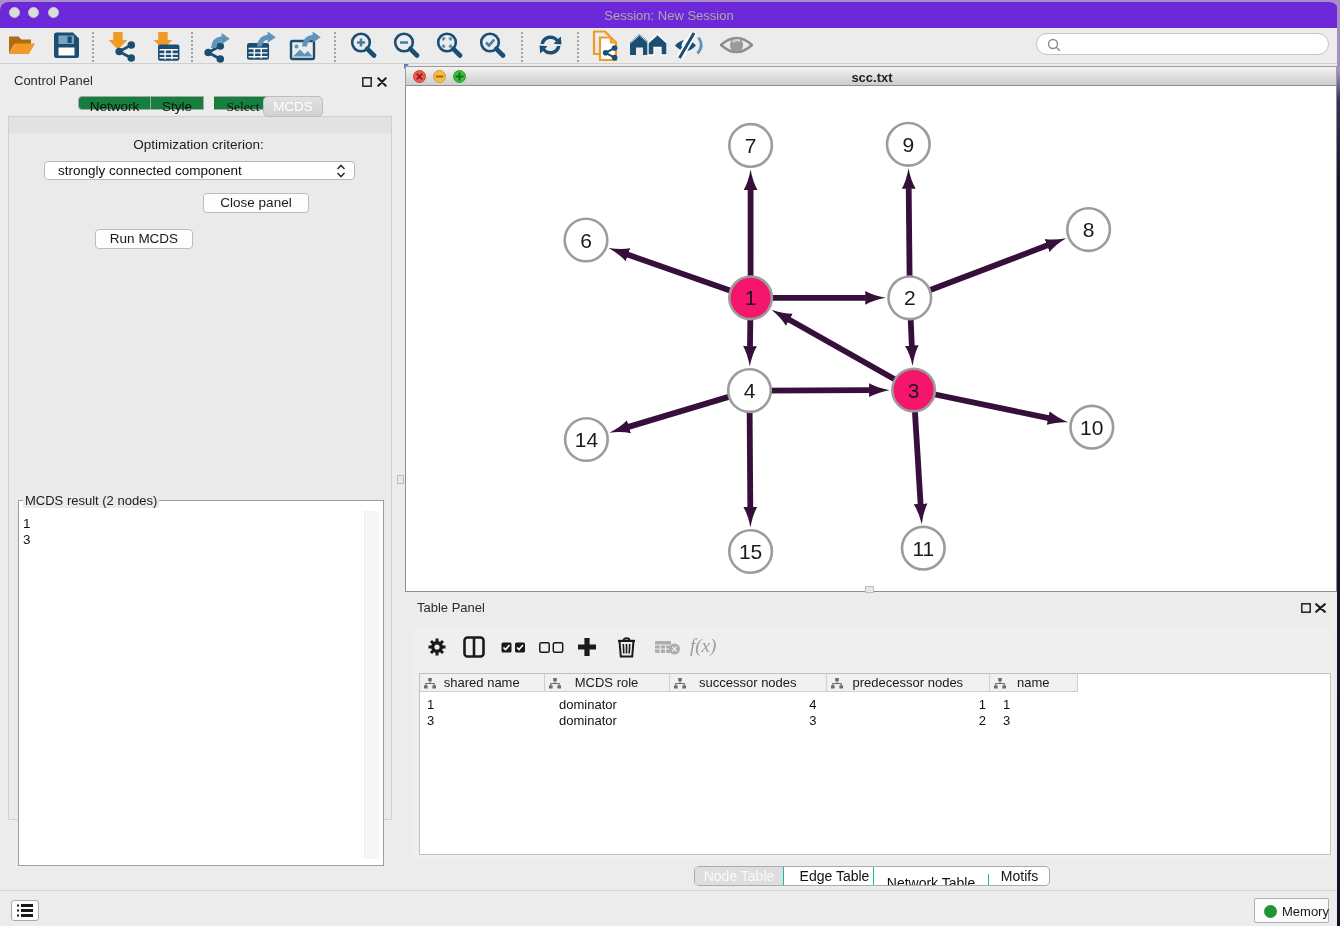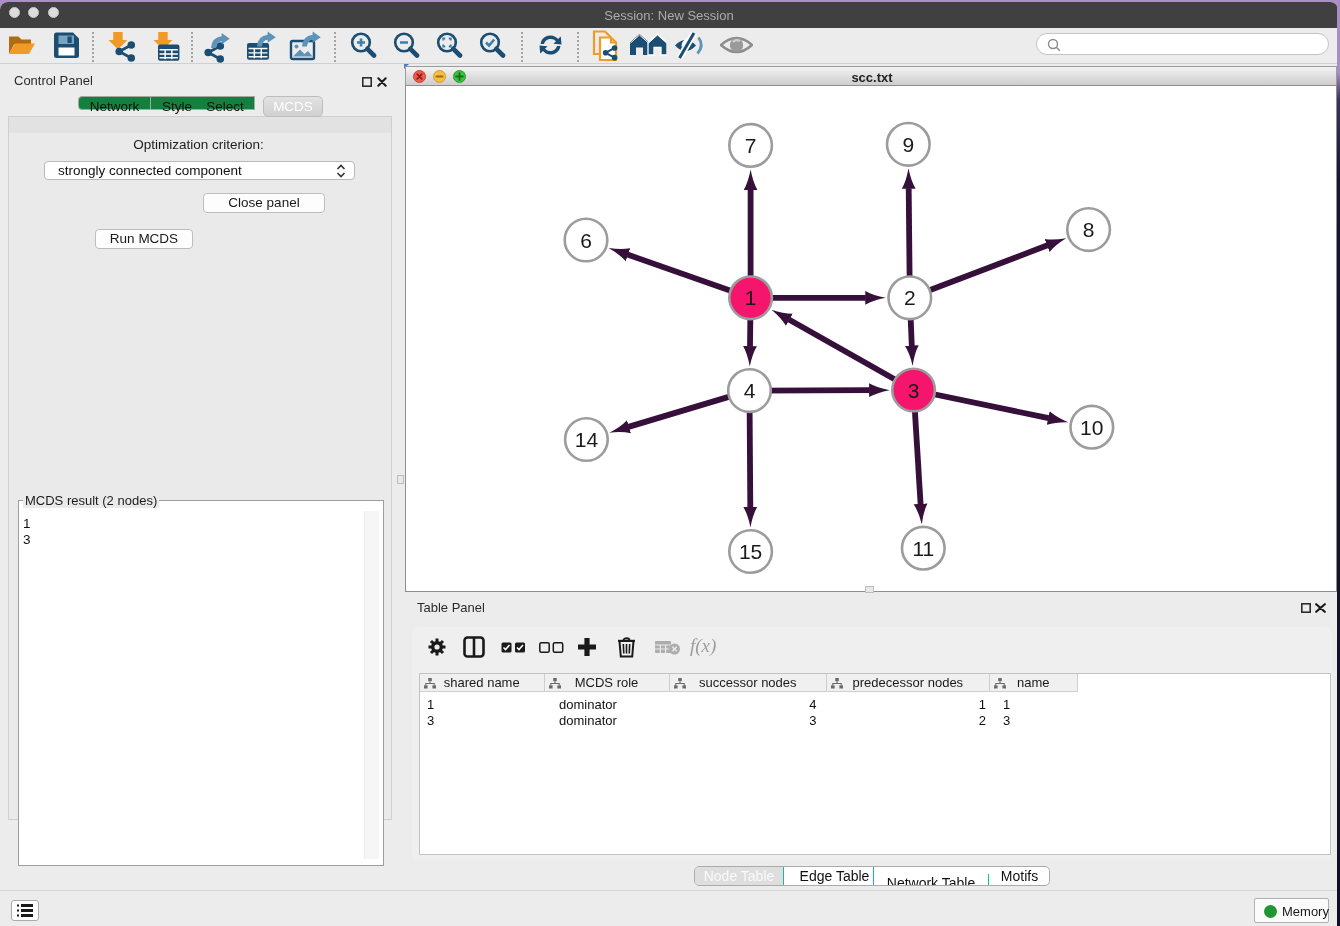--- a/index.html
+++ b/index.html
@@ -7,21 +7,21 @@
 html,body { width:1340px; height:926px; overflow:hidden; }
 body { font-family:"Liberation Sans", sans-serif; background:#131329; }
 #root { position:absolute; top:0; left:0; width:1340px; height:926px; }
 .abs { position:absolute; }
 
 #desk-top { left:0; top:0; width:1340px; height:40px; background:#ab8fc6; }
 #desk-right { left:1337px; top:0; width:3px; height:926px; background:linear-gradient(#a98dc5 0px,#a98dc5 72px,#3a3458 100px,#16162e 180px,#101024 926px); }
 
 #app { left:0; top:2px; width:1338px; height:924px; background:#ececec; border-radius:8px 8px 0 0; overflow:hidden; }
 
-#titlebar { left:0; top:0; width:1338px; height:38px; background:#404040; border-bottom:1px solid #d6d6d6; }
+#titlebar { left:0; top:0; width:1338px; height:38px; background:#6d28d9; border-bottom:1px solid #d6d6d6; }
 .tl-circle { position:absolute; top:5px; width:11px; height:11px; border-radius:50%; background:#dcdcdc; border:1px solid #c5c5c5; }
 #title-text { width:1338px; top:6px; text-align:center; font-size:13px; color:#ababab; }
 
 #toolbar { left:0; top:26px; width:1338px; height:36px; background:#ececec; border-bottom:1px solid #d0d0d0; }
 .sep { position:absolute; top:4px; height:30px; width:0; border-left:2px dotted #a3a3a3; }
 
 #search { left:1036px; top:5px; width:293px; height:22px; background:#fff; border:1px solid #c4c4c4; border-radius:12px; }
 
 #cpanel { left:0; top:64px; width:397px; height:824px; background:#ececec; }
 #cp-title { left:14px; top:7px; font-size:13px; color:#2b2b2b; }
@@ -212,31 +212,31 @@
           <rect x="0.8" y="0.8" width="8.4" height="8.4" fill="none" stroke="#222" stroke-width="1.5"></rect>
         </svg>
         <svg class="abs" style="left:377px;top:11px;" width="10" height="10" viewBox="0 0 10 10">
           <path d="M1.3 1.3 L8.7 8.7 M8.7 1.3 L1.3 8.7" stroke="#1a1a1a" stroke-width="2" stroke-linecap="round"></path>
         </svg>
       <div class="abs" id="cp-body">
           <div style="position:absolute;left:0;top:0;width:100%;height:16px;background:#e2e2e2;"></div>
         </div>
       <div class="cptab" style="left:78px; width:73px; border-radius:4px 0 0 4px;">Network</div>
       <div class="cptab" style="left:151px; width:53px; border-left:none;">Style</div>
-      <div class="cptab" style="left:196px; width:59px; border-left:none;">Select</div>
+      <div class="cptab" style="left:214px; width:59px; border-left:none;font-family:Liberation Serif, serif;">Select</div>
       <div class="cptab" id="tab-mcds" style="left:263px; width:60px;">MCDS</div>
       <div class="abs" id="combo">strongly connected component
         <svg width="10" height="14" style="position:absolute; right:8px; top:2px;" viewBox="0 0 10 14">
           <path d="M1.5 5 L5 1.5 L8.5 5" fill="none" stroke="#333" stroke-width="1.6"></path>
           <path d="M1.5 9 L5 12.5 L8.5 9" fill="none" stroke="#333" stroke-width="1.6"></path>
         </svg>
       </div>
       <div class="abs" id="opt-label">Optimization criterion:</div>
       <div class="btn" style="left:95px; width:98px;margin-top:36px;">Run MCDS</div>
-      <div class="btn" style="left:203px; width:122px;">Close panel</div>
+      <div class="btn" style="left:203px; width:106px;">Close panel</div>
       <div class="abs" id="gbox">
         <div id="gbox-scroll"></div>
         <div id="gbox-text">1<br>3</div>
       </div>
       <div class="abs" id="gbox-label">MCDS result (2 nodes)</div>
     </div>
 
     <div class="abs" id="netwin">
         <svg class="abs" width="5" height="5" viewBox="0 0 5 5" style="left:-1px;top:-2px;">
           <path d="M0 0 H5 L0 5 z" fill="#5577cc"></path>

